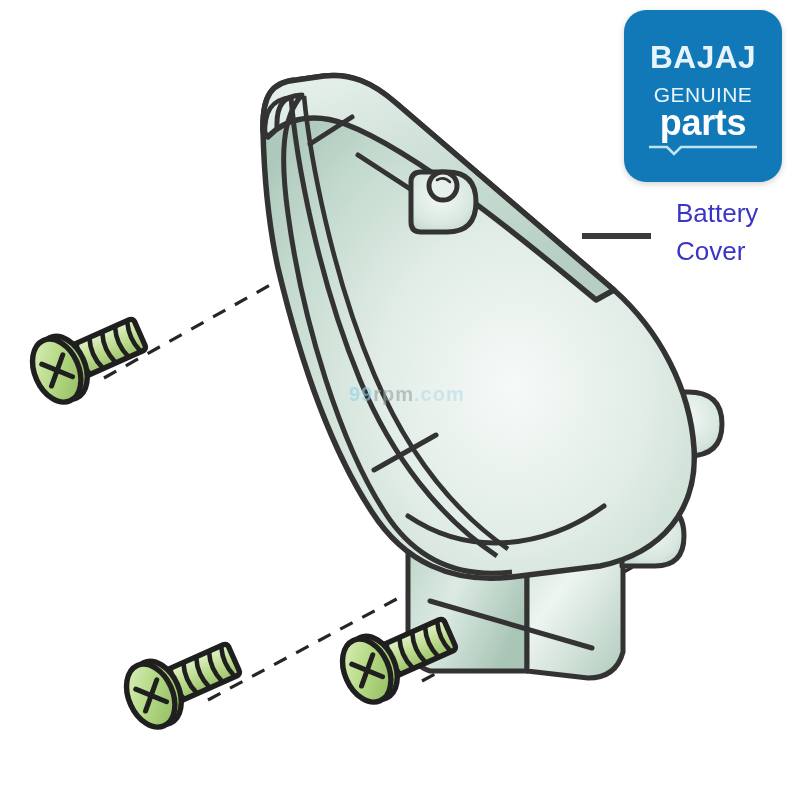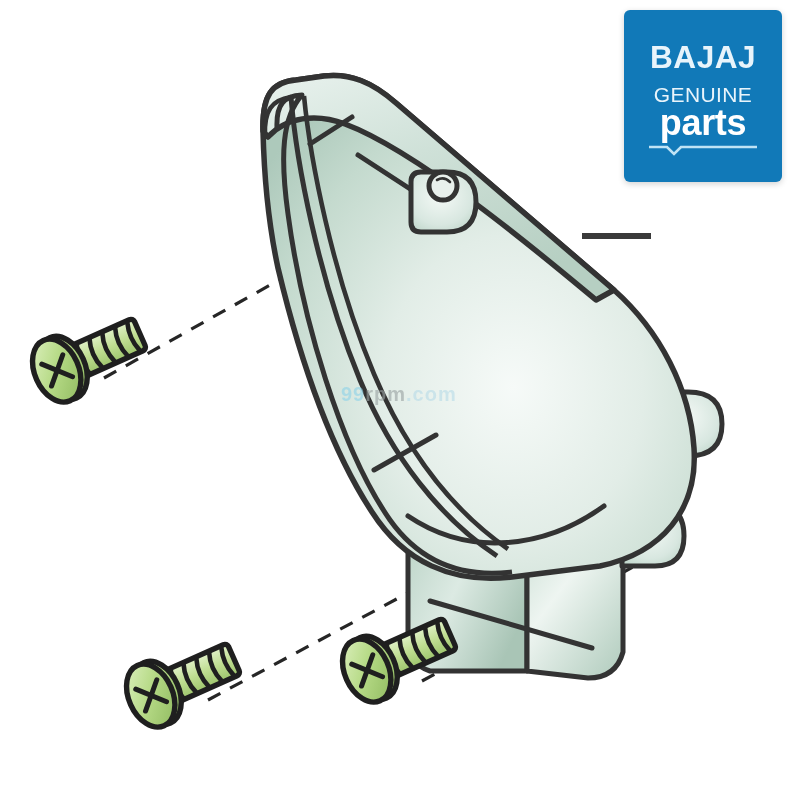--- a/index.html
+++ b/index.html
@@ -26,21 +26,21 @@
     height: 800px;
     display: block;
   }
   
   #brand-badge {
     position: absolute;
     left: 624px;
     top: 10px;
     width: 158px;
     height: 172px;
-    border-radius: 6px;
+    border-radius: 22px;
     background: #1179b8;
     box-shadow: 0 2px 6px rgba(0,0,0,0.18);
     overflow: hidden;
   }
   #brand-badge .logo-inner {
     position: absolute;
     left: 0; right: 0; top: 0; bottom: 0;
     display: flex;
     flex-direction: column;
     align-items: center;
@@ -94,21 +94,21 @@
     color: #3b35c4;
     font-family: "Liberation Sans", sans-serif;
     font-size: 26px;
     line-height: 1.45;
     text-align: left;
     white-space: pre-line;
   }
   
   #watermark {
     position: absolute;
-    left: 341px;
+    left: 349px;
     top: 384px;
     font-family: "Liberation Sans", sans-serif;
     font-size: 20px;
     font-weight: bold;
     letter-spacing: 1px;
     line-height: 1;
     opacity: 0.62;
     user-select: none;
   }
   #watermark .wm-a { color: #8fd3e8; }
@@ -324,16 +324,18 @@
       <div class="logo-genuine">GENUINE</div>
       <div class="logo-parts">parts</div>
       <div class="logo-rule-wrap">
         <svg viewBox="0 0 112 12" width="112" height="12">
           <path d="M2 2 L20 2 L27 9 L34 2 L110 2" fill="none" stroke="#bfe3f5" stroke-width="2.6" stroke-linejoin="miter"></path>
         </svg>
       </div>
     </div>
   </div>
 
+  <div id="callout-label">Battery
+Cover</div>
 
   <div id="watermark"><span class="wm-a">99</span><span class="wm-b">rpm</span><span class="wm-c">.com</span></div>
 
 </div>
 
 </body></html>

